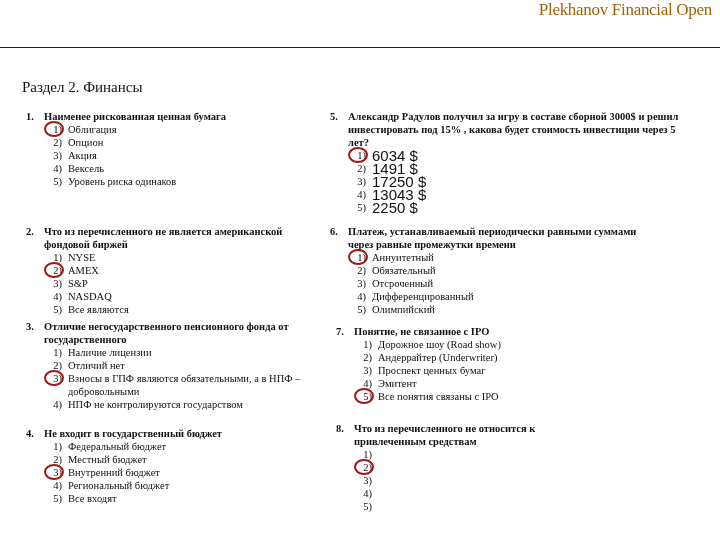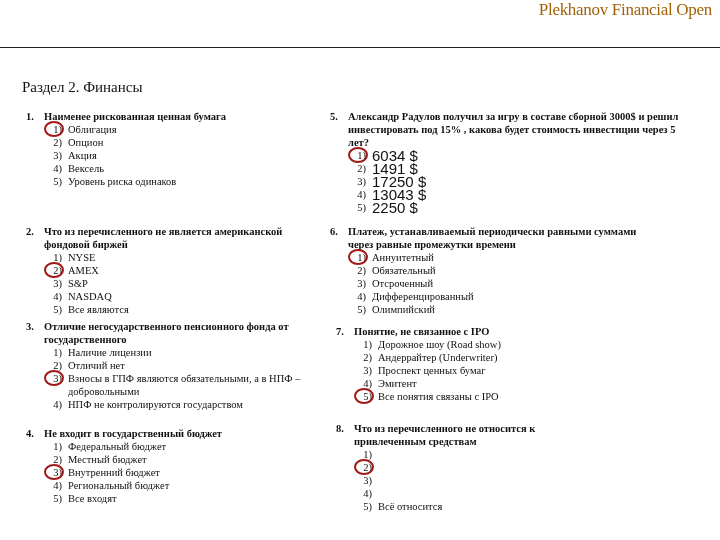--- a/index.html
+++ b/index.html
@@ -253,16 +253,15 @@
         <span class="opt-num">2)</span>
       </li>
       <li class="opt">
         <span class="opt-num">3)</span>
       </li>
       <li class="opt">
         <span class="opt-num">4)</span>
       </li>
       <li class="opt">
         <span class="opt-num">5)</span>
-        <span class="opt-text">Всё относится</span>
       </li>
     </ul>
   </div>
 
 </body></html>

